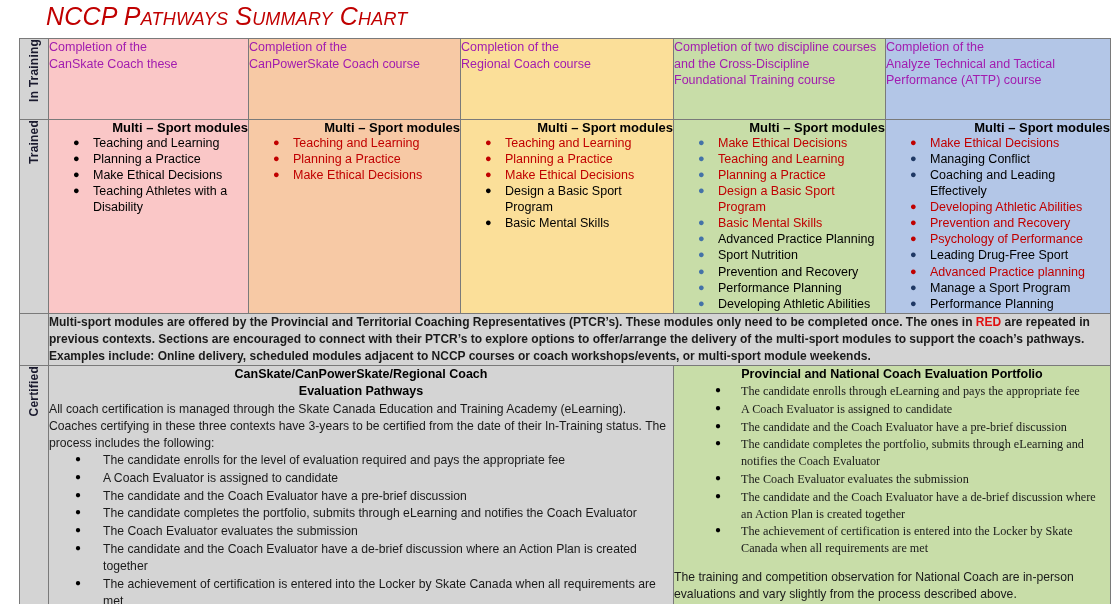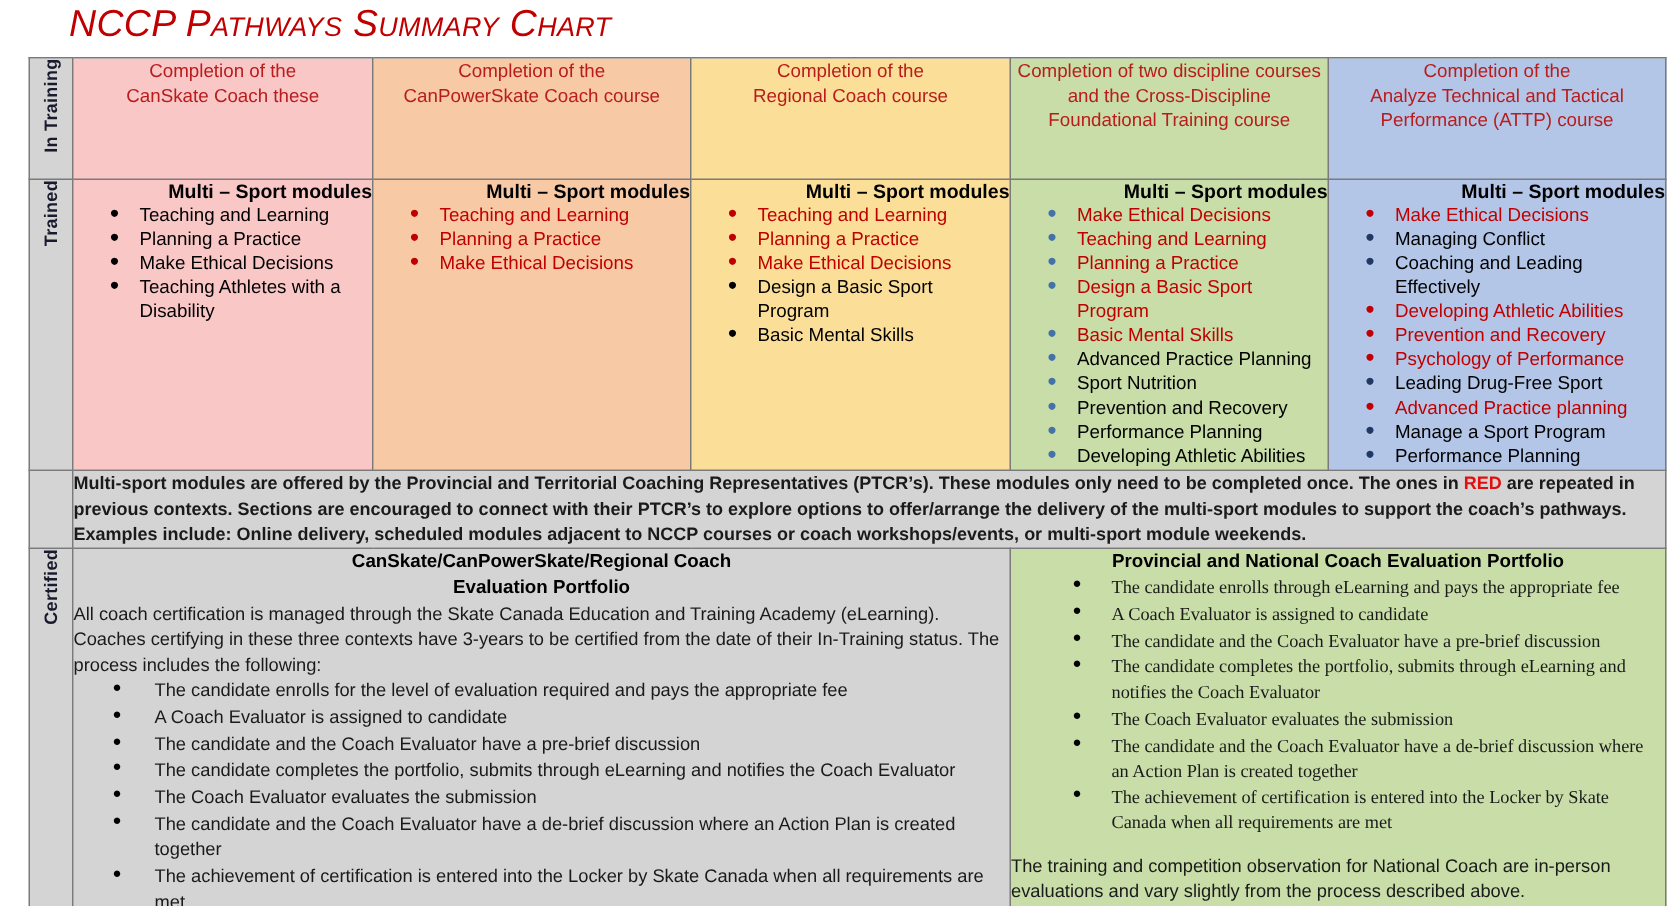--- a/index.html
+++ b/index.html
@@ -70,23 +70,23 @@
     height: 13px;
   }
   .hdr .link {
     color: #1F4EA1;
     text-decoration: underline;
   }
   .hdr .plain {
     color: #000000;
   }
   .intrain {
-    text-align: center;
+    text-align: left;
     font-size: 12.5px;
-    color: #b91c1c;
+    color: #a21caf;
     padding: 5px 5px 5px 5px;
     line-height: 1.32;
     height: 80px;
     margin-left: 20px;
   }
   .trained {
     padding: 4px 2px 4px 2px;
     height: 172px;
   }
   .modhead {
@@ -309,21 +309,21 @@
           <div class="note" id="noteBody">Multi-sport modules are offered by the Provincial and Territorial Coaching Representatives (PTCR’s). These modules only need to be completed once. The ones in <span class="red">RED</span> are repeated in previous contexts. Sections are encouraged to connect with their PTCR’s to explore options to offer/arrange the delivery of the multi-sport modules to support the coach’s pathways.  Examples include: Online delivery, scheduled modules adjacent to NCCP courses or coach workshops/events, or multi-sport module weekends.</div>
         </td>
       </tr>
 
       <tr>
         <td class="rowlabel">
           <span class="vtext">Certified</span>
         </td>
         <td class="cert-left" colspan="3">
           <div class="cert-title">CanSkate/CanPowerSkate/Regional Coach</div>
-          <div class="cert-title">Evaluation Portfolio</div>
+          <div class="cert-title">Evaluation Pathways</div>
           <div class="cert-para">All coach certification is managed through the Skate Canada Education and Training Academy (eLearning). Coaches certifying in these three contexts have 3-years to be certified from the date of their In-Training status. The process includes the following:</div>
           <ul class="steps" id="certLeftSteps">
               <li><span class="bul">●</span>The candidate enrolls for the level of evaluation required and pays the appropriate fee</li>
               <li><span class="bul">●</span>A Coach Evaluator is assigned to candidate</li>
               <li><span class="bul">●</span>The candidate and the Coach Evaluator have a pre-brief discussion</li>
               <li><span class="bul">●</span>The candidate completes the portfolio, submits through eLearning and notifies the Coach Evaluator</li>
               <li><span class="bul">●</span>The Coach Evaluator evaluates the submission</li>
               <li><span class="bul">●</span>The candidate and the Coach Evaluator have a de-brief discussion where an Action Plan is created together</li>
               <li><span class="bul">●</span>The achievement of certification is entered into the Locker by Skate Canada when all requirements are met</li>
             </ul>

